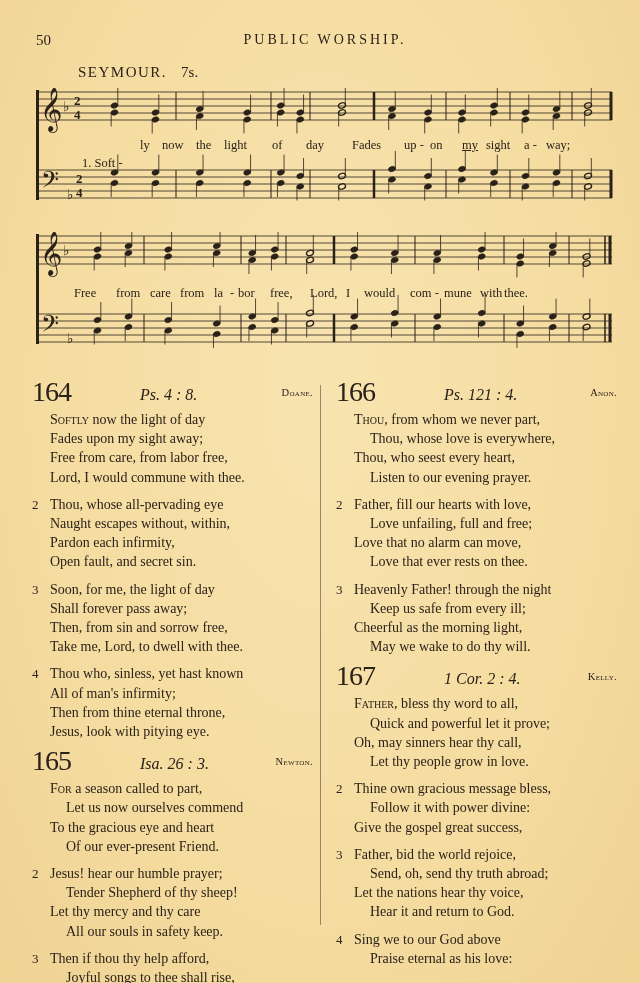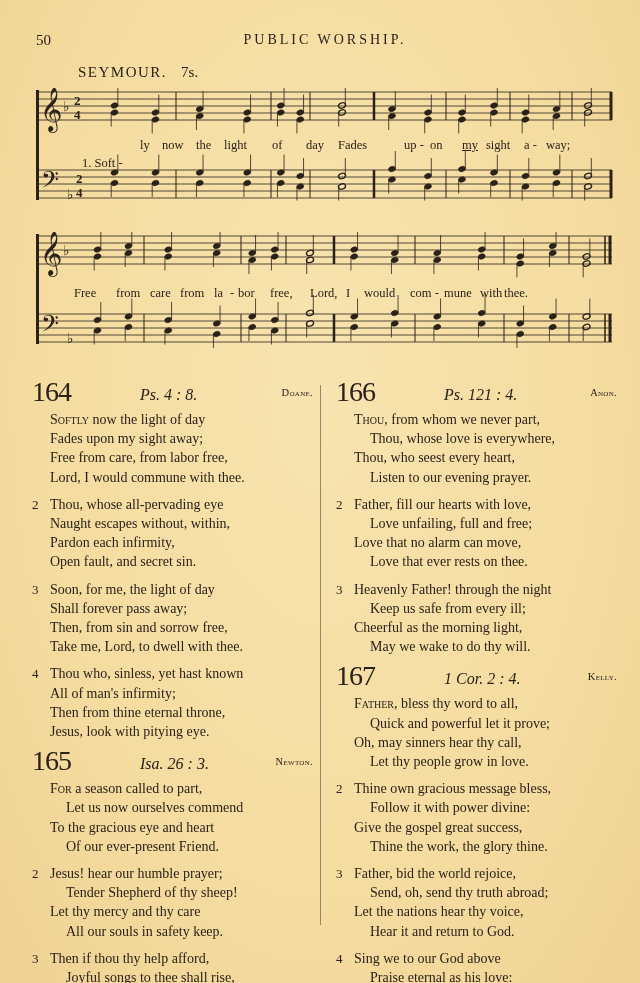--- a/index.html
+++ b/index.html
@@ -201,21 +201,21 @@
       <line x1="550.7" x2="550.7" y1="98.5" y2="112.5" stroke="#2a2119" stroke-width="0.8"></line>
     </svg>
   <div class="lyric-line" style="top:50px;left:0;width:580px;" id="lyr1">
       <span style="left: 48px; margin-top: 18px;">1. Soft -</span>
       <span style="left: 106px;">ly</span>
       <span style="left: 128px;">now</span>
       <span style="left: 162px;">the</span>
       <span style="left: 190px;">light</span>
       <span style="left: 238px;">of</span>
       <span style="left: 272px;">day</span>
-      <span style="left: 304px; font-family: Liberation Serif, serif;">Fades</span>
+      <span style="left: 318px; font-family: Liberation Serif, serif;">Fades</span>
       <span style="left: 370px;">up -</span>
       <span style="left: 396px;">on</span>
       <span style="left: 428px; text-decoration: underline;">my</span>
       <span style="left: 452px;">sight</span>
       <span style="left: 490px;">a -</span>
       <span style="left: 512px;">way;</span>
     </div>
 </div>
 
 <div class="system" style="top:232px;height:130px;">
@@ -486,21 +486,20 @@
         <div class="line"><span class="sc">Father</span><span>, bless thy word to all,</span></div>
         <div class="line indent">Quick and powerful let it prove;</div>
         <div class="line">Oh, may sinners hear thy call,</div>
         <div class="line indent">Let thy people grow in love.</div>
       </div>
       <div class="stanza">
         <span class="stanza-num">2</span>
         <div class="line">Thine own gracious message bless,</div>
         <div class="line indent">Follow it with power divine:</div>
         <div class="line">Give the gospel great success,</div>
-        <div class="line indent">Thine the work, the glory thine.</div>
       </div>
       <div class="stanza">
         <span class="stanza-num">3</span>
         <div class="line">Father, bid the world rejoice,</div>
         <div class="line indent">Send, oh, send thy truth abroad;</div>
         <div class="line">Let the nations hear thy voice,</div>
         <div class="line indent">Hear it and return to God.</div>
       </div>
       <div class="stanza">
         <span class="stanza-num">4</span>

